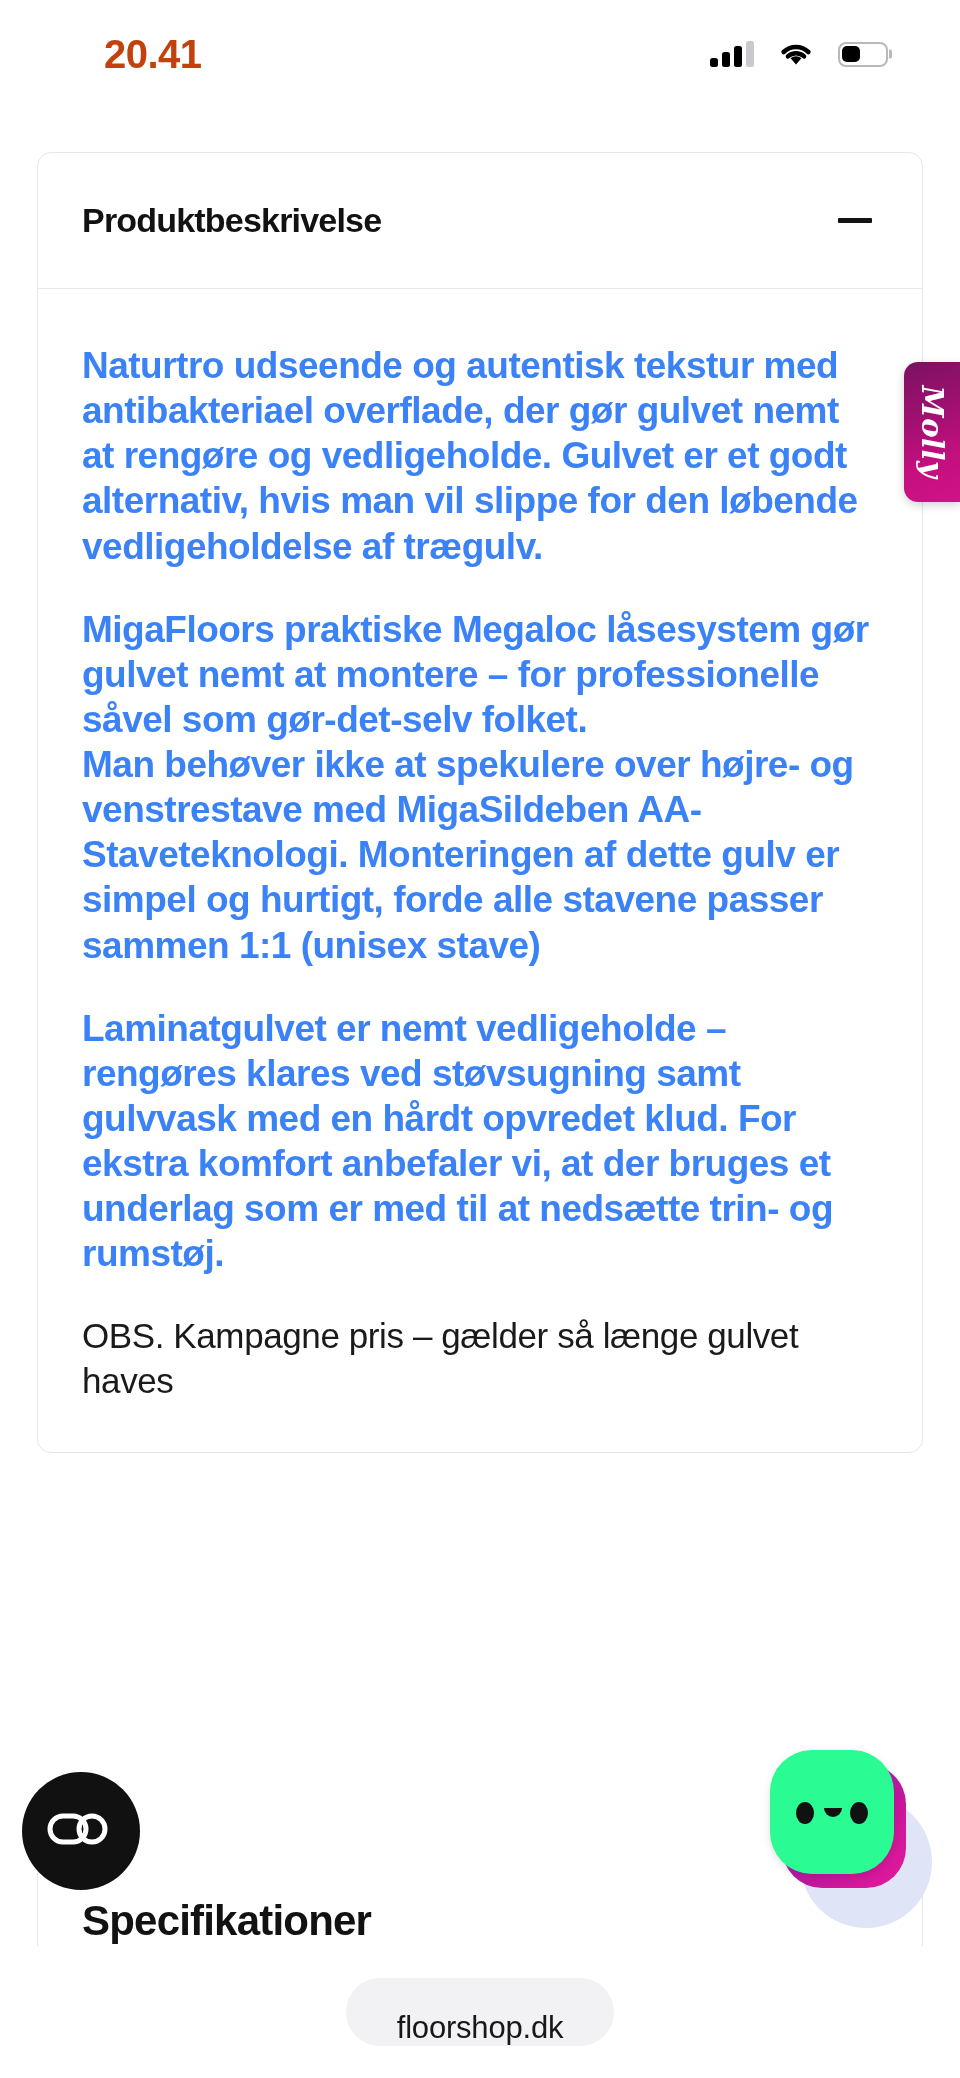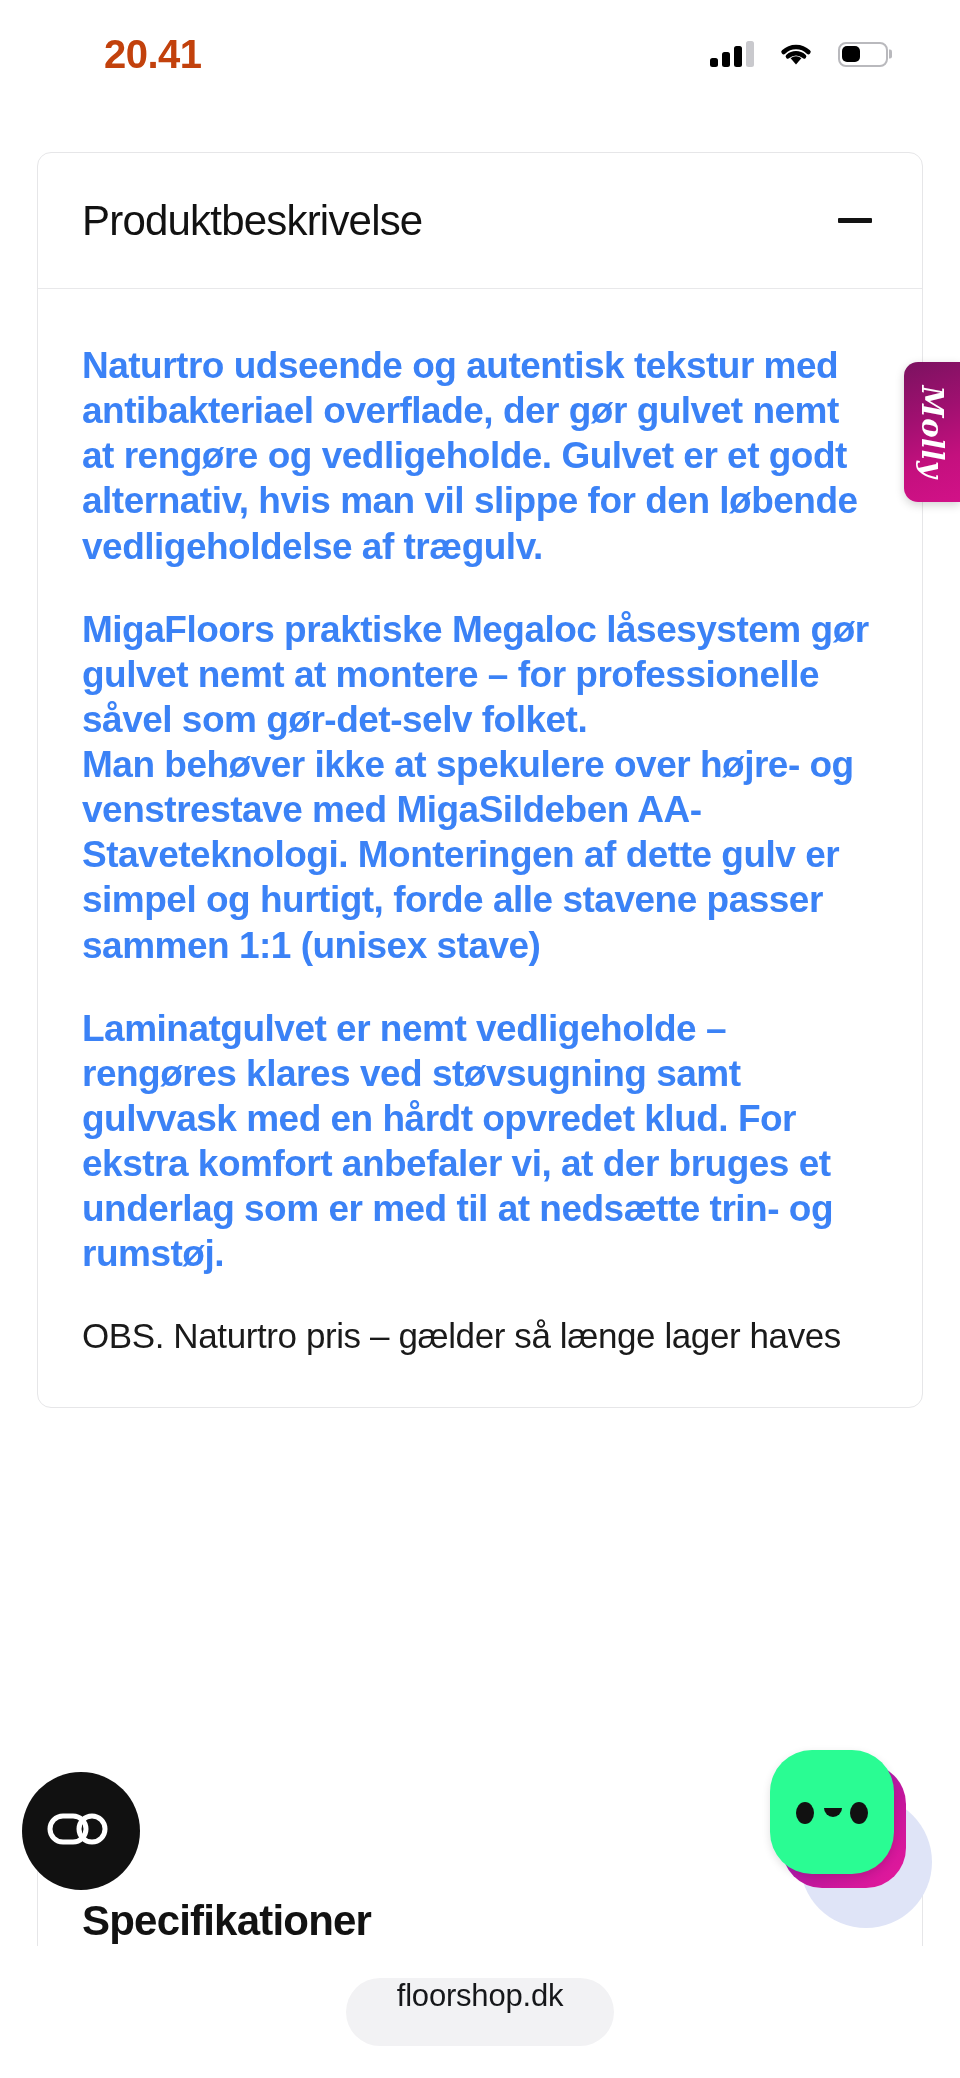--- a/index.html
+++ b/index.html
@@ -93,22 +93,22 @@
   }
   .card-header {
     height: 136px;
     display: flex;
     align-items: center;
     justify-content: space-between;
     padding: 0 44px 0 44px;
     border-bottom: 1.6px solid #e8e8ea;
   }
   .card-title {
-    font-size: 42px;
-    font-weight: 400;
+    font-size: 34px;
+    font-weight: 700;
     color: #121212;
     letter-spacing: -0.8px;
     text-align: center;
   }
   .collapse-icon {
     width: 34px;
     height: 5px;
     background: #131313;
     border-radius: 1px;
     margin-right: 6px;
@@ -266,21 +266,21 @@
     align-items: center;
     justify-content: center;
     background: #ffffff;
   }
   .url-pill {
     min-width: 268px;
     height: 68px;
     background: #f2f2f4;
     border-radius: 34px;
     display: flex;
-    align-items: flex-start;
+    align-items: flex-end;
     justify-content: center;
     padding: 0 40px;
   }
   .url-text {
     font-size: 31px;
     color: #16171a;
     letter-spacing: -0.2px;
   }
 </style>
 </head>
@@ -313,21 +313,21 @@
   <div class="card">
     <div class="card-header">
       <div class="card-title">Produktbeskrivelse</div>
       <div class="collapse-icon"></div>
     </div>
     <div class="card-body">
       <p class="desc-p">Naturtro udseende og autentisk tekstur med antibakteriael overflade, der gør gulvet nemt at rengøre og vedligeholde. Gulvet er et godt alternativ, hvis man vil slippe for den løbende vedligeholdelse af trægulv.</p>
       <p class="desc-p">MigaFloors praktiske Megaloc låsesystem gør gulvet nemt at montere – for professionelle såvel som gør-det-selv folket.
 Man behøver ikke at spekulere over højre- og venstrestave med MigaSildeben AA-Staveteknologi. Monteringen af dette gulv er simpel og hurtigt, forde alle stavene passer sammen 1:1 (unisex stave)</p>
       <p class="desc-p">Laminatgulvet er nemt vedligeholde – rengøres klares ved støvsugning samt gulvvask med en hårdt opvredet klud. For ekstra komfort anbefaler vi, at der bruges et underlag som er med til at nedsætte trin- og rumstøj.</p>
-      <p class="desc-note">OBS. Naturtro pris – gælder så længe lager haves</p>
+      <p class="desc-note">OBS. Kampagne pris – gælder så længe gulvet haves</p>
     </div>
   </div>
 
   <div class="spec-section">
     <div class="spec-title">Specifikationer</div>
     <div class="spec-collapse"></div>
   </div>
 
   <div class="molly-tab">
     <span class="molly-label">Molly</span>

